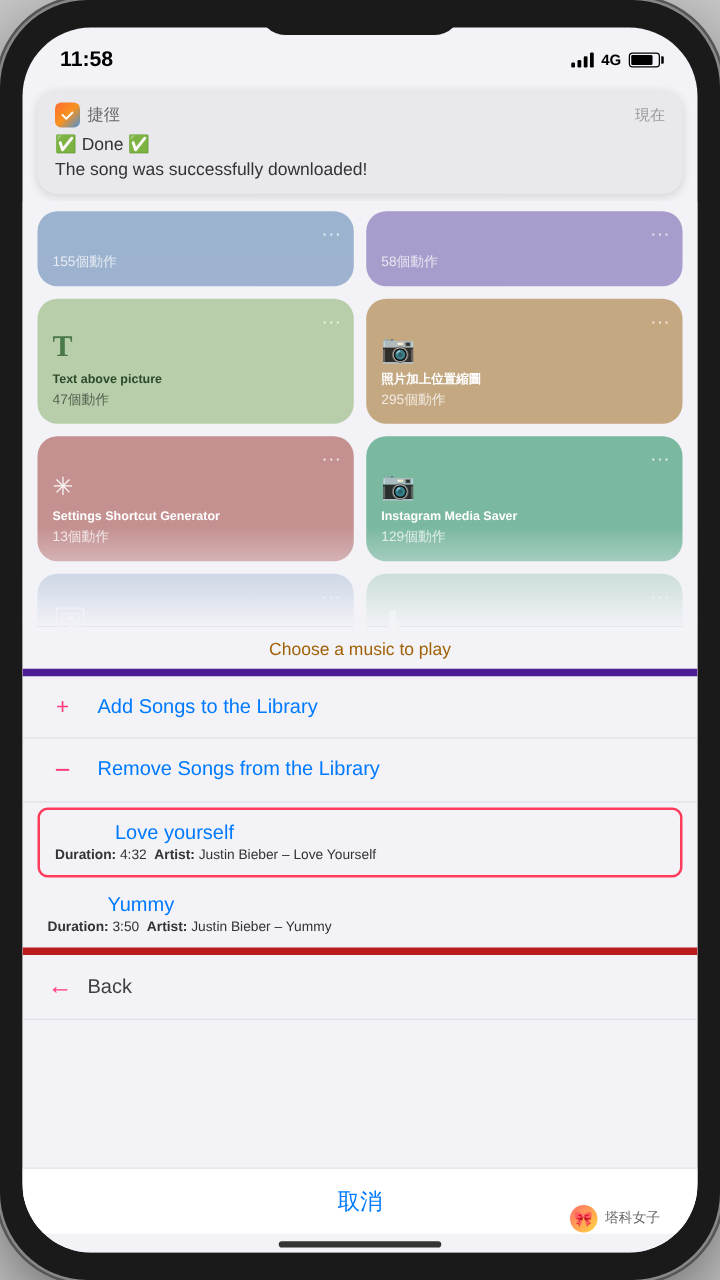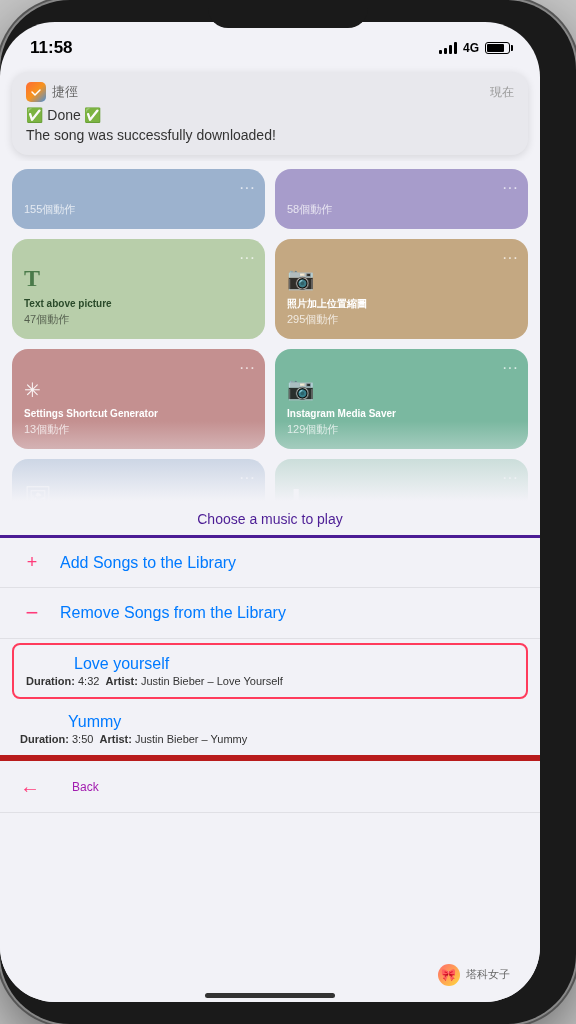--- a/index.html
+++ b/index.html
@@ -14,21 +14,21 @@
     .phone-frame {
       width: 576px;
       height: 1024px;
       background: #1a1a1a;
       border-radius: 70px;
       position: relative;
       box-shadow: 0 0 0 2px #888, 0 0 0 4px #555, 0 20px 60px rgba(0,0,0,0.5);
       overflow: hidden;
       display: flex;
       flex-direction: column;
-      align-items: flex-start;
+      align-items: center;
     }
     .phone-inner {
       width: 540px;
       height: 980px;
       background: #f2f2f7;
       border-radius: 55px;
       margin-top: 22px;
       overflow: hidden;
       position: relative;
       display: flex;
@@ -212,24 +212,24 @@
     }
     
     .bottom-sheet {
       flex: 1;
       background: #f2f2f7;
       display: flex;
       flex-direction: column;
     }
     .music-prompt {
       text-align: center;
-      color: #4c1d95;
+      color: #a16207;
       font-size: 14px;
       padding: 10px 0 8px 0;
-      border-bottom: 3px solid #4c1d95;
+      border-bottom: 6px solid #4c1d95;
     }
     
     .action-item {
       display: flex;
       align-items: center;
       gap: 16px;
       padding: 14px 20px;
       border-bottom: 1px solid #e0e0e5;
       cursor: pointer;
     }
@@ -276,23 +276,22 @@
       align-items: center;
       gap: 12px;
       padding: 14px 20px;
       border-bottom: 1px solid #e0e0e5;
     }
     .back-arrow {
       color: #ff3b7a;
       font-size: 20px;
     }
     .back-label {
-      font-size: 12px;
-      color: #a21caf;
-      margin-left: 20px;
+      font-size: 16px;
+      color: #404040;
     }
     
     .cancel-bar {
       background: white;
       border-top: 1px solid #e0e0e5;
       padding: 14px 20px;
       text-align: center;
     }
     .cancel-btn {
       font-size: 18px;
@@ -451,20 +450,23 @@
         </div>
       </div>
 
       <div class="back-row">
         <span class="back-arrow">←</span>
         <span class="back-label">Back</span>
       </div>
 
       <div style="flex:1;"></div>
 
+      <div class="cancel-bar">
+        <div class="cancel-btn">取消</div>
+      </div>
 
       <div class="home-indicator"></div>
     </div>
 
     <div class="watermark">
       <span class="watermark-icon">🎀</span>
       <span>塔科女子</span>
     </div>
 
   </div>

